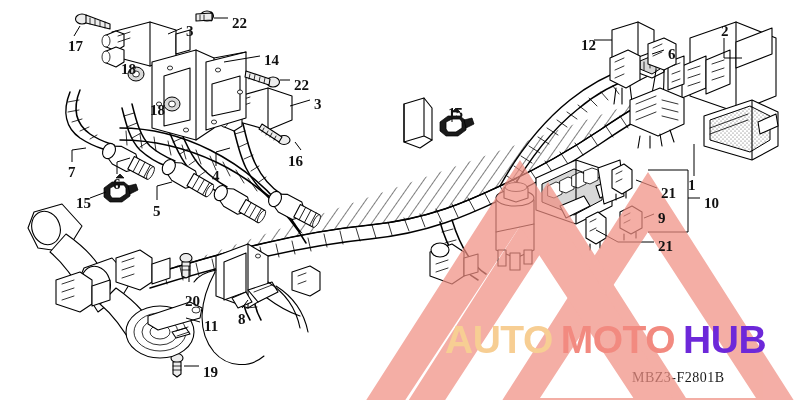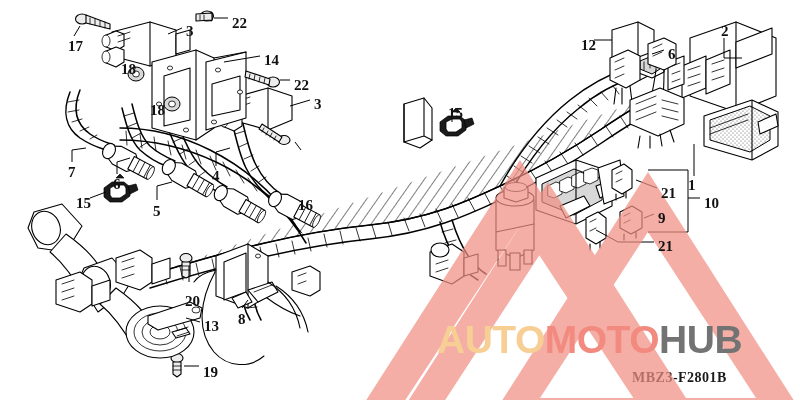--- a/index.html
+++ b/index.html
@@ -39,41 +39,42 @@
     white-space: nowrap;
     -webkit-user-select: none;
     user-select: none;
   }
   #part-number {
     position: absolute;
     left: 632px;
     top: 370px;
     font-family: "Liberation Serif", serif;
     font-size: 14px;
-    font-weight: bold;
+    font-weight: normal;
     letter-spacing: 0.5px;
     color: #1a1a1a;
     white-space: nowrap;
   }
   #fr-mark {
     position: absolute;
     left: 30px;
     top: 348px;
     font-family: "Liberation Sans", sans-serif;
     font-size: 17px;
     font-weight: bold;
     font-style: italic;
     color: #000000;
     white-space: nowrap;
   }
   .wm-word {
     font-family: "Liberation Sans", sans-serif;
     font-size: 39px;
     font-weight: bold;
     letter-spacing: -0.5px;
+    margin-left: 8px;
   }
 </style>
 </head>
 <body>
 
 <div id="diagram-root">
 
   <svg id="art-layer" viewBox="0 0 800 400">
     <defs>
       <style>
@@ -595,42 +596,42 @@
       <path fill="#F08F83" d="M648,172 L800,410 L496,410 Z
                M648,232 L756,398 L540,398 Z" fill-rule="evenodd"></path>
       <path fill="#F08F83" d="M548,182 L700,420 L396,420 Z
                M548,242 L656,408 L440,408 Z" fill-rule="evenodd"></path>
       <path fill="#F08F83" d="M520,160 L684,416 L356,416 Z
                M520,226 L636,402 L404,402 Z" fill-rule="evenodd"></path>
     </g>
   </svg>
 
   <div id="watermark-text" style="position:absolute;left:437px;top:318px;z-index:3;">
-    <span class="wm-word" style="color:#F7CE93;">AUTO</span><span class="wm-word" style="color:#F28A80;">MOTO</span><span class="wm-word" style="color:#737373;">HUB</span>
+    <span class="wm-word" style="color:#F7CE93;">AUTO</span><span class="wm-word" style="color:#F28A80;">MOTO</span><span class="wm-word" style="color:#6d28d9;">HUB</span>
   </div>
 
   <div id="label-layer">
     <span class="callout" style="left:688px; top:178px;">1</span>
     <span class="callout" style="left:721px; top:24px;">2</span>
     <span class="callout" style="left:186px; top:24px;">3</span>
     <span class="callout" style="left:314px; top:97px;">3</span>
     <span class="callout" style="left:212px; top:169px;">4</span>
     <span class="callout" style="left:153px; top:204px;">5</span>
     <span class="callout" style="left:113px; top:177px;">6</span>
     <span class="callout" style="left:68px;  top:165px;">7</span>
     <span class="callout" style="left:238px; top:312px;">8</span>
     <span class="callout" style="left:658px; top:211px;">9</span>
     <span class="callout" style="left:704px; top:196px;">10</span>
-    <span class="callout" style="left:204px; top:319px;">13</span>
+    <span class="callout" style="left:204px; top:319px;">11</span>
     <span class="callout" style="left:581px; top:38px;">12</span>
     <span class="callout" style="left:668px; top:47px;">6</span>
     <span class="callout" style="left:264px; top:53px;">14</span>
     <span class="callout" style="left:76px;  top:196px;">15</span>
     <span class="callout" style="left:448px; top:106px;">15</span>
-    <span class="callout" style="left:298px; top:154px;margin-top:44px;">16</span>
+    <span class="callout" style="left:288px; top:154px;">16</span>
     <span class="callout" style="left:68px;  top:39px;">17</span>
     <span class="callout" style="left:121px; top:62px;">18</span>
     <span class="callout" style="left:150px; top:103px;">18</span>
     <span class="callout" style="left:203px; top:365px;">19</span>
     <span class="callout" style="left:185px; top:294px;">20</span>
     <span class="callout" style="left:661px; top:186px;">21</span>
     <span class="callout" style="left:658px; top:239px;">21</span>
     <span class="callout" style="left:232px; top:16px;">22</span>
     <span class="callout" style="left:294px; top:78px;">22</span>
   </div>

